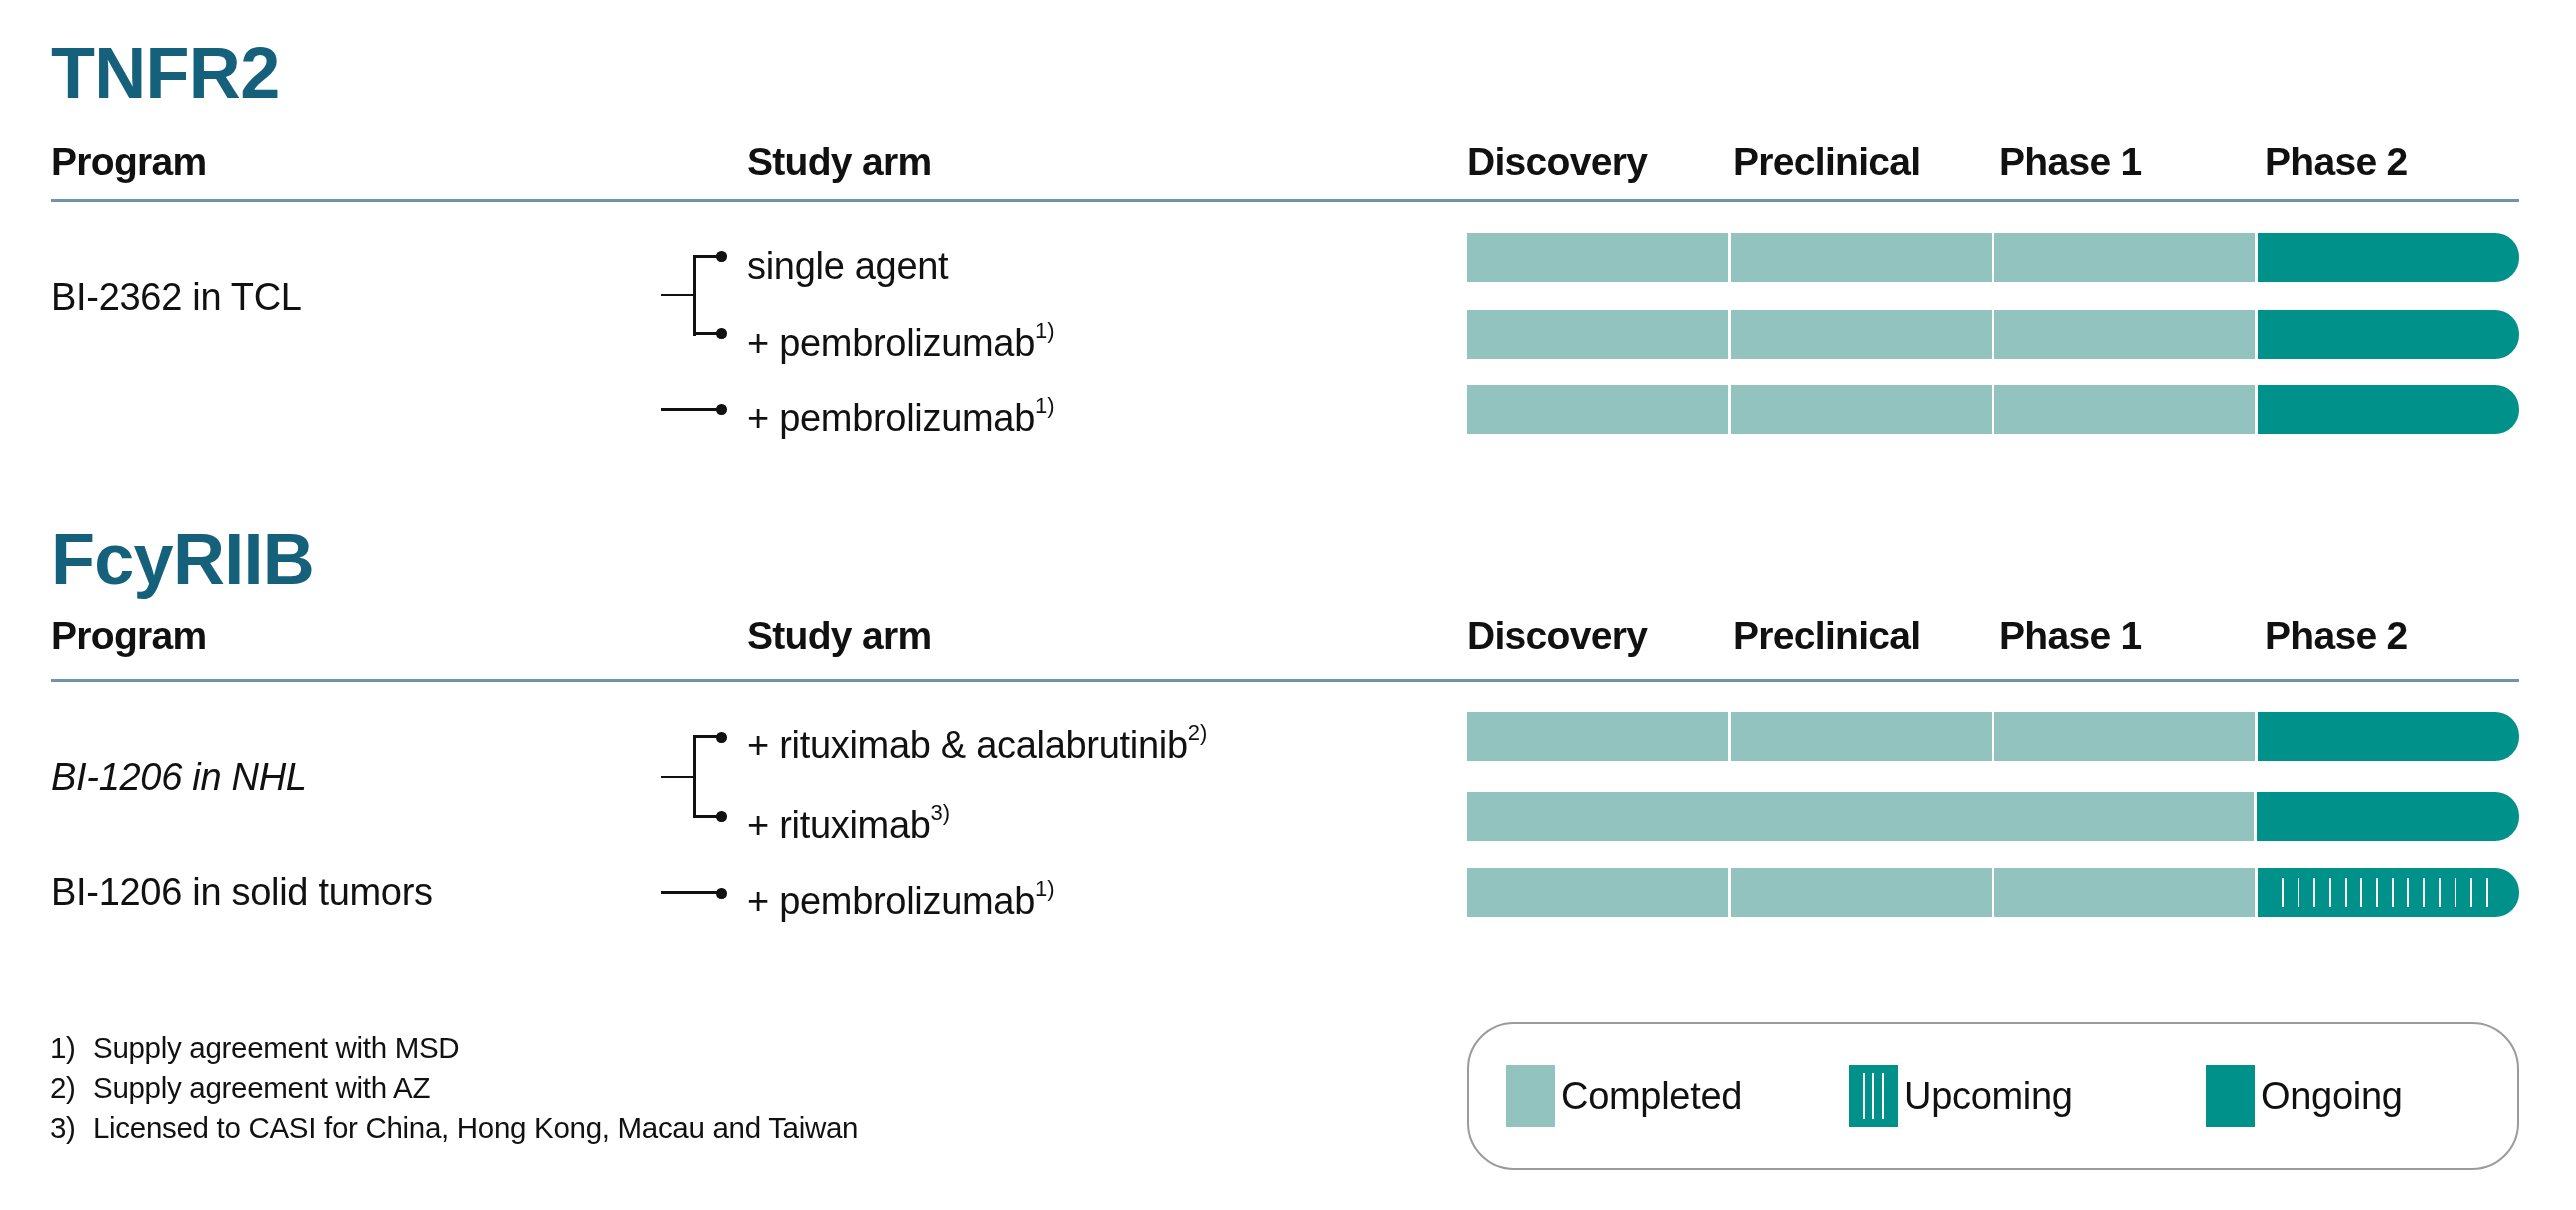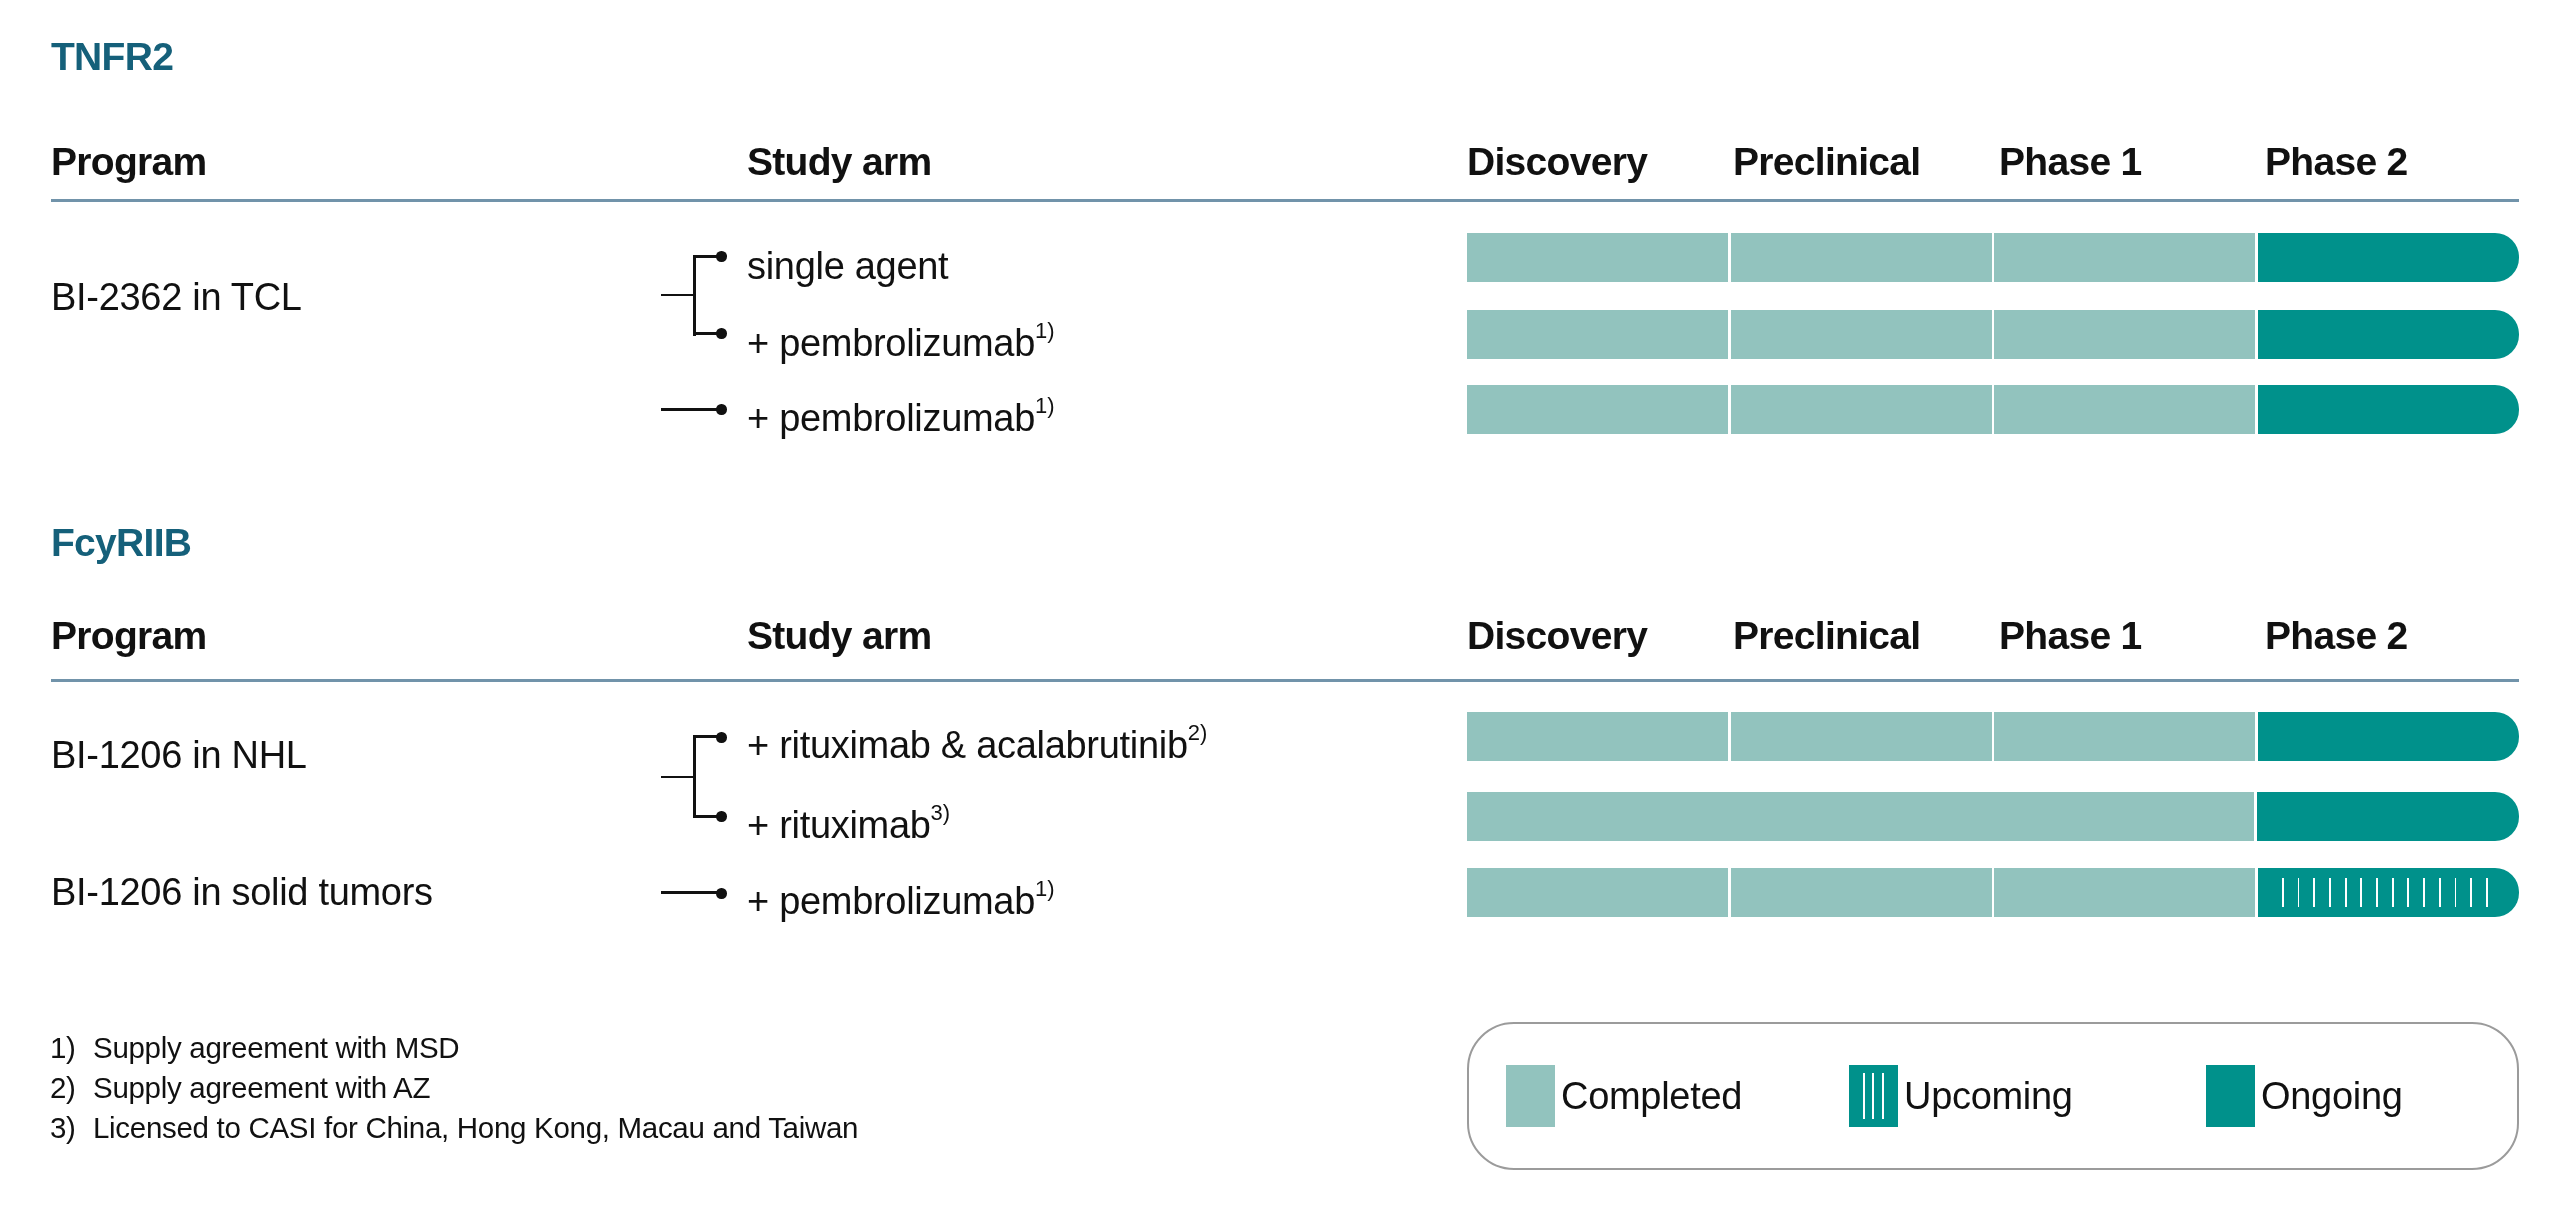--- a/index.html
+++ b/index.html
@@ -9,21 +9,21 @@
     --divider:#7193AA;
     --text:#111111;
     --legend-border:#9B9B9B;
   }
   html,body{margin:0;padding:0;background:#fff;}
   #stage{
     position:relative;width:2576px;height:1211px;background:#fff;overflow:hidden;
     font-family:"Liberation Sans",sans-serif;color:var(--text);
   }
   .abs{position:absolute;}
-  .section-title{font-size:39px;font-weight:700;color:var(--title);letter-spacing:-0.7px;line-height:1;}
+  .section-title{font-size:72px;font-weight:700;color:var(--title);letter-spacing:-0.7px;line-height:1;}
   .col-header{font-size:39px;font-weight:700;letter-spacing:-0.7px;line-height:46px;}
   .rule{height:3.3px;background:var(--divider);}
   .program-label{font-size:38px;line-height:49px;letter-spacing:-0.3px;white-space:nowrap;}
   .arm-label{font-size:38px;line-height:46px;letter-spacing:-0.3px;white-space:nowrap;}
   .arm-label sup{font-size:22px;position:relative;top:-3.9px;letter-spacing:0;}
   .bar{
     left:1467px;width:1052px;height:49px;display:flex;gap:2.6px;background:#fff;
     border-radius:0 24px 24px 0;overflow:hidden;
   }
   .seg{position:relative;flex-grow:1;flex-basis:0;}
@@ -107,21 +107,21 @@
 
   <div class="abs col-header" style="left:51px;top:613px;">Program</div>
   <div class="abs col-header" style="left:747px;top:613px;">Study arm</div>
   <div class="abs col-header" style="left:1467px;top:613px;">Discovery</div>
   <div class="abs col-header" style="left:1733px;top:613px;">Preclinical</div>
   <div class="abs col-header" style="left:1999px;top:613px;">Phase 1</div>
   <div class="abs col-header" style="left:2265px;top:613px;">Phase 2</div>
 
   <div class="abs rule" style="left:51px;top:679px;width:2468px;"></div>
 
-  <div class="abs program-label" style="left:51px;top:731px;">BI-1206 in NHL</div>
+  <div class="abs program-label" style="left:51px;top:753px;font-style:italic;">BI-1206 in NHL</div>
   <div class="abs program-label" style="left:51px;top:868px;">BI-1206 in solid tumors</div>
 
   <div class="abs cline" style="left:661px;top:776px;width:33px;height:2px;"></div>
   <div class="abs cline" style="left:693px;top:735px;width:2.6px;height:82px;"></div>
   <div class="abs cline" style="left:693px;top:735px;width:31px;height:2.6px;"></div>
   <div class="abs cline" style="left:693px;top:815px;width:31px;height:2.6px;"></div>
   <div class="abs cdot" style="left:716px;top:732px;"></div>
   <div class="abs cdot" style="left:716px;top:811px;"></div>
   <div class="abs cline" style="left:661px;top:891px;width:60px;height:2.6px;"></div>
   <div class="abs cdot" style="left:716px;top:888px;"></div>

